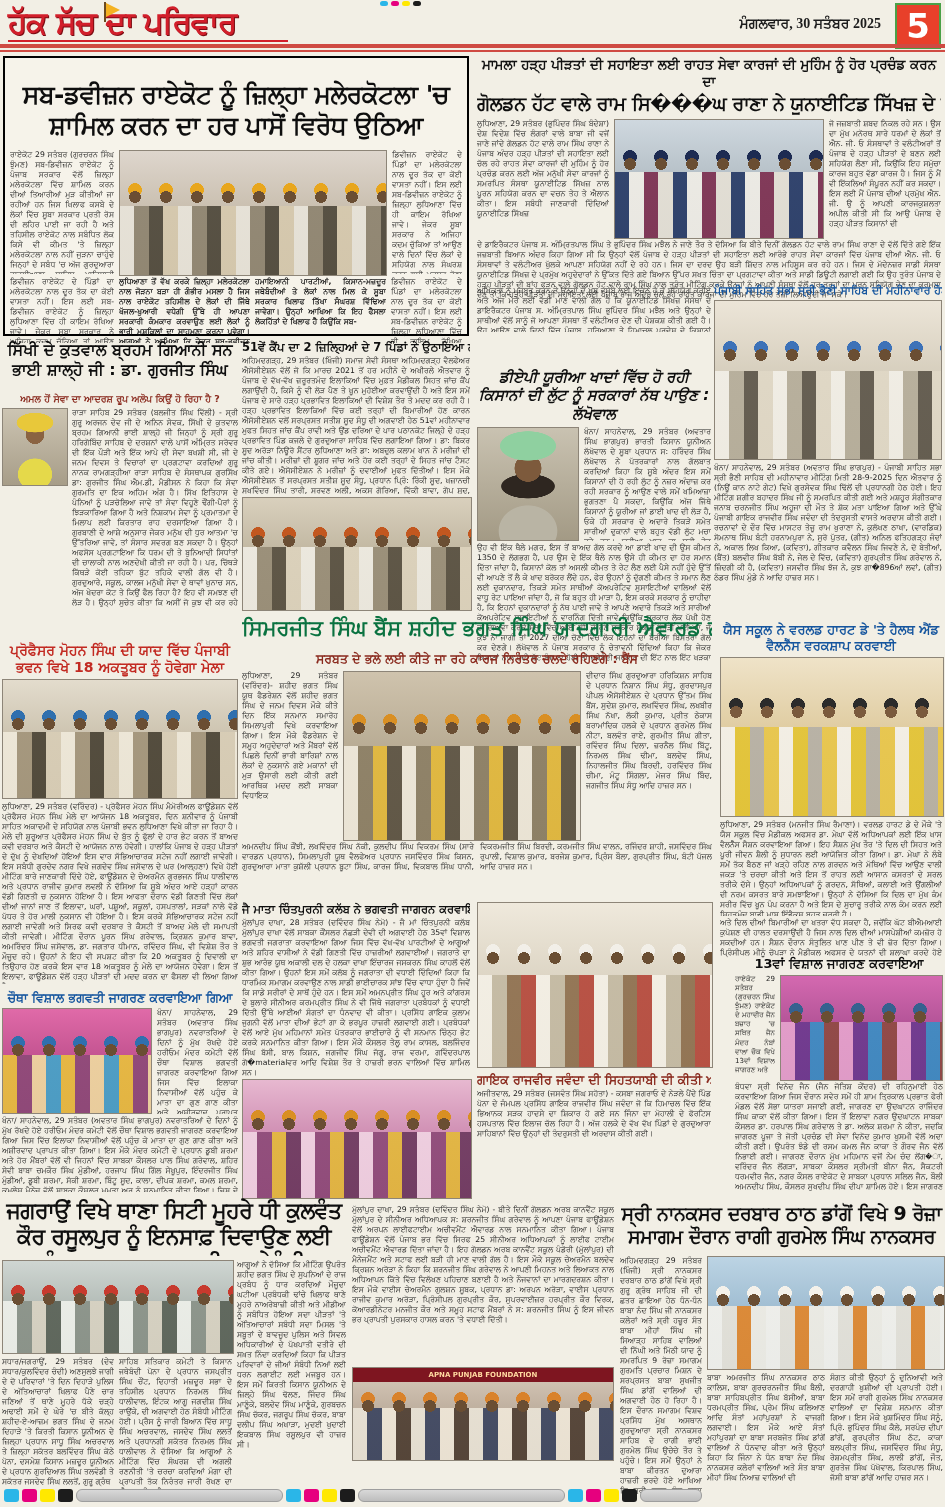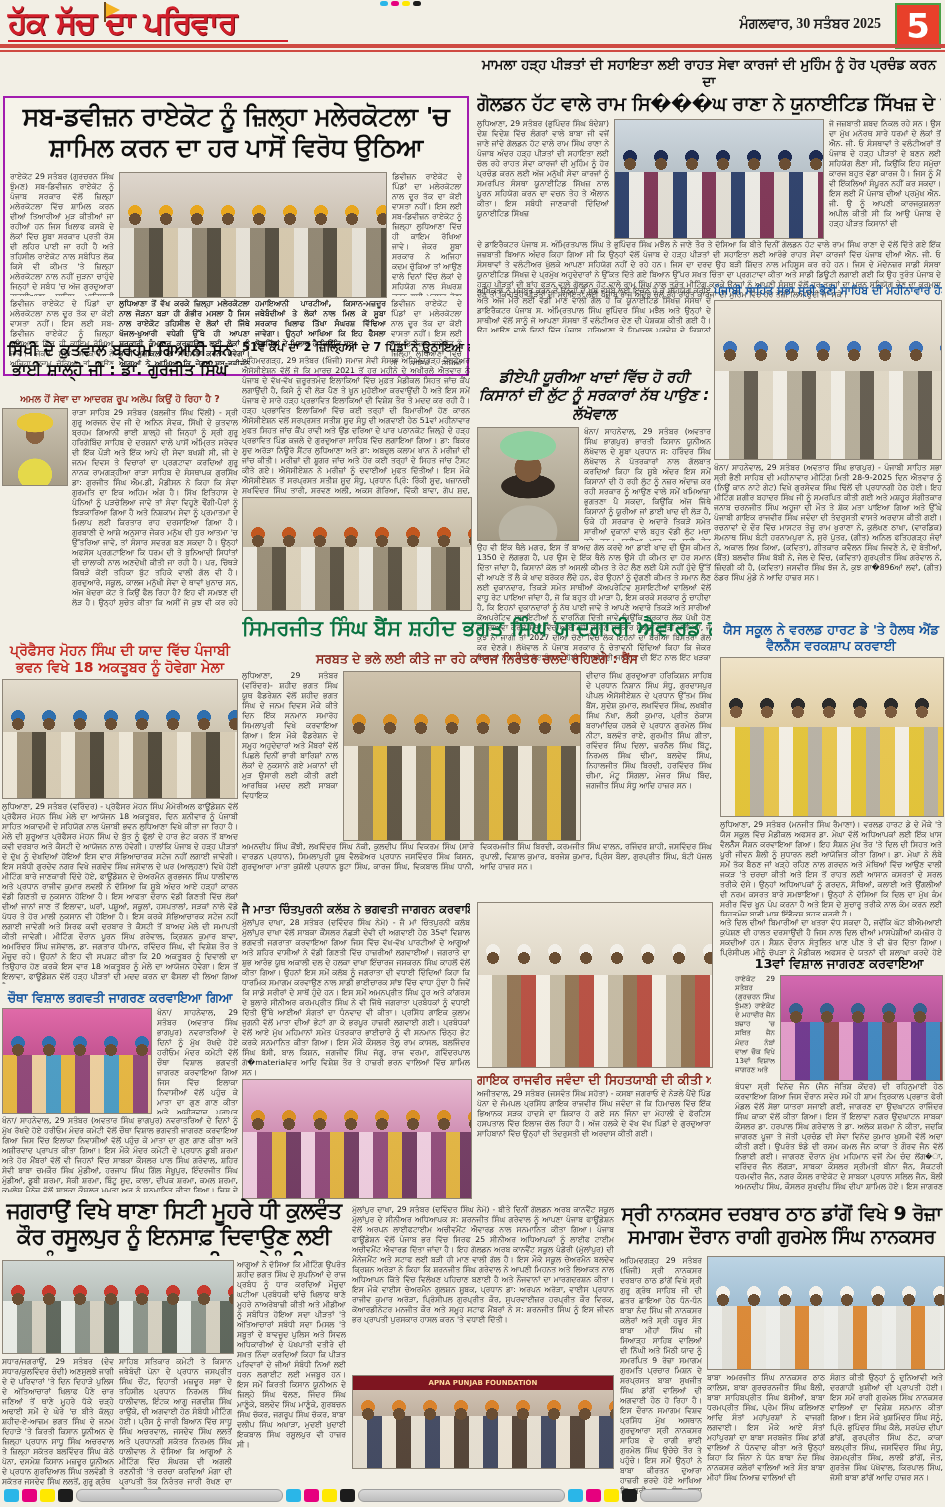--- a/index.html
+++ b/index.html
@@ -31,21 +31,21 @@
   .hl-big{font-size:25px;letter-spacing:-0.5px;}
   .hl-med{font-size:19px;letter-spacing:-0.4px;}
   .kicker{font-size:13.5px;font-weight:bold;text-align:center;color:#111;}
   .sub{font-weight:bold;text-align:center;color:#8a2a1e;}
   .green{color:#0a7240;} .blue{color:#15559e;} .red{color:#c22a22;} .maroon{color:#8a2a1e;}
   .italic{font-style:italic;}
   .bt{font-size:7.7px;line-height:1.3;text-align:justify;color:#1c1c1c;overflow:hidden;}
   .bt.bold{font-weight:bold;}
   .row{display:flex;gap:5px;}
   .c2{column-count:2;column-gap:6px;}
-  .redbox{border:2px solid #a21caf;background:#f6f3ea;padding:4px 5px;margin-top:40px;}
+  .redbox{border:2px solid #000000;background:#f6f3ea;padding:22px 5px;}
   
   .ph{position:relative;border:1px solid #8d8578;overflow:hidden;
       background:linear-gradient(var(--w1,#d4cab7),var(--w2,#a89c83));flex:none;}
   .ph::after{content:"";position:absolute;left:0;right:0;bottom:0;height:56%;
       background:repeating-linear-gradient(90deg,var(--c1,#ece8e0) 0 14px,var(--c2,#9a8f7c) 14px 29px,
       var(--c3,#50493c) 29px 43px,var(--c4,#cfc4ae) 43px 58px);opacity:.92;}
   .ph::before{content:"";position:absolute;left:0;right:0;top:24%;height:26px;z-index:2;
       background-image:radial-gradient(circle 6px at 15px 16px,var(--skin,#6a4e33) 98%,transparent),
                        radial-gradient(circle 7px at 15px 9px,var(--tur,#b95a1d) 98%,transparent);
       background-size:31px 26px;background-repeat:repeat-x;}
@@ -208,21 +208,21 @@
           <div class="bt" style="width:112px;height:138px;">ਸਧਾਰ/ਜਗਰਾਉਂ, 29 ਸਤੰਬਰ (ਦੇਵ ਸਧਾਰ/ਕੁਲਵਿੰਦਰ ਚੰਦੀ) ਅਣਸੁਲਝੇ ਜਾਗੀ ਦੇ ਦੋ ਪਰਿਵਾਰਾਂ 'ਤੇ ਦਿਨ ਦਿਹਾੜੇ ਪੁਲਿਸ ਦੇ ਅੱਤਿਆਚਾਰਾਂ ਖਿਲਾਫ ਪੈਣੇ ਚਾਰ ਜਣਿਆਂ ਤੋਂ ਥਾਣੇ ਮੂਹਰੇ ਧੱਕੇ ਚੜ੍ਹੇ ਅਢਾਈ ਸਮੇਂ ਦੇ ਘੇਰੇ 'ਚ ਬੀਤੇ ਕੱਲ੍ਹ ਸ਼ਹੀਦ-ਏ-ਆਜ਼ਮ ਭਗਤ ਸਿੰਘ ਦੇ ਜਨਮ ਦਿਹਾੜੇ 'ਤੇ ਕਿਰਤੀ ਕਿਸਾਨ ਯੂਨੀਅਨ ਦੇ ਜ਼ਿਲ੍ਹਾ ਪ੍ਰਧਾਨ ਸਾਧੂ ਸਿੰਘ ਅਚਰਵਾਲ ਤੇ ਜ਼ਿਲ੍ਹਾ ਸਕੱਤਰ ਬਲਵਿੰਦਰ ਸਿੰਘ ਕੋਠੇ ਪੋਨਾ, ਦਸਮੇਸ਼ ਕਿਸਾਨ ਮਜ਼ਦੂਰ ਯੂਨੀਅਨ ਦੇ ਪ੍ਰਧਾਨ ਗੁਰਦਿਆਲ ਸਿੰਘ ਤਲਵੰਡੀ ਤੇ ਸਕੱਤਰ ਜਸਦੇਵ ਸਿੰਘ ਲਲਤੋਂ, ਗੁਰੂ ਗ੍ਰੰਥ</div>
           <div class="bt" style="flex:1;height:138px;">ਸਾਹਿਬ ਸਤਿਕਾਰ ਕਮੇਟੀ ਤੇ ਕਿਸਾਨ ਜਥੇਬੰਦੀ ਪੋਨਾ ਦੇ ਪ੍ਰਧਾਨ ਜਸਪ੍ਰੀਤ ਸਿੰਘ ਚੌਂਟ, ਦਿਹਾਤੀ ਮਜ਼ਦੂਰ ਸਭਾ ਦੇ ਤਹਿਸੀਲ ਪ੍ਰਧਾਨ ਨਿਰਮਲ ਸਿੰਘ ਧਾਲੀਵਾਲ, ਇੰਟਕ ਆਗੂ ਜਗਦੀਸ਼ ਸਿੰਘ ਰਾਉਂਕੇ, ਦੀ ਅਗਵਾਈ ਹੇਠ ਸੰਬੰਧੀ ਮੀਟਿੰਗ ਹੋਈ। ਪ੍ਰੈਸ ਨੂੰ ਜਾਰੀ ਬਿਆਨ ਵਿੱਚ ਸਾਧੂ ਸਿੰਘ ਅਚਰਵਾਲ, ਜਸਦੇਵ ਸਿੰਘ ਲਲਤੋਂ ਅਤੇ ਪ੍ਰਧਾਨਗੀ ਸਕੱਤਰ ਨਿਰਮਲ ਸਿੰਘ ਧਾਲੀਵਾਲ ਨੇ ਦੱਸਿਆ ਕਿ ਆਗੂਆਂ ਨੇ ਮੀਟਿੰਗ ਵਿੱਚ ਸੰਘਰਸ਼ ਦੀ ਅਗਲੀ ਰਣਨੀਤੀ 'ਤੇ ਚਰਚਾ ਕਰਦਿਆਂ ਮੰਗਾ ਦੀ ਪ੍ਰਾਪਤੀ ਤੱਕ ਨਿਰੰਤਰ ਜਾਰੀ ਰੱਖਣ ਦਾ ਐਲਾਨ ਕੀਤਾ ਹੈ।</div>
         </div>
       </div>
       <div class="bt" style="flex:1;height:236px;">ਆਗੂਆਂ ਨੇ ਦੱਸਿਆ ਕਿ ਮੀਟਿੰਗ ਉਪਰੰਤ ਸ਼ਹੀਦ ਭਗਤ ਸਿੰਘ ਦੇ ਸੁਪਨਿਆਂ ਦੇ ਰਾਜ ਪ੍ਰਬੰਧ ਨੂੰ ਧਾਰ ਕਰਦਿਆਂ ਮੌਜੂਦਾ ਘਟੀਆ ਪ੍ਰਬੰਧਕੀ ਢਾਂਚੇ ਖਿਲਾਫ ਥਾਣੇ ਮੂਹਰੇ ਨਾਅਰੇਬਾਜ਼ੀ ਕੀਤੀ ਅਤੇ ਮੀਡੀਆ ਨੂੰ ਸਬੰਧਿਤ ਹੋਇਆ ਸਦਾ ਪੀੜਤਾਂ 'ਤੇ ਅੱਤਿਆਚਾਰਾਂ ਸਬੰਧੀ ਸਦਾ ਮਿਸਲ 'ਤੇ ਸਬੂਤਾਂ ਦੇ ਬਾਵਜੂਦ ਪੁਲਿਸ ਅਤੇ ਸਿਵਲ ਅਧਿਕਾਰੀਆਂ ਦੇ ਪੱਖਪਾਤੀ ਵਤੀਰੇ ਦੀ ਸਖ਼ਤ ਨਿੰਦਾ ਕਰਦਿਆਂ ਕਿਹਾ ਕਿ ਪੀੜਤ ਪਰਿਵਾਰਾਂ ਦੇ ਜੀਆਂ ਸੰਬੰਧੀ ਨਿਆਂ ਲਈ ਧਰਨ ਲਗਾਈਟ ਲਈ ਮਜਬੂਰ ਹਨ। ਇਸ ਸਮੇਂ ਕਿਰਤੀ ਕਿਸਾਨ ਯੂਨੀਅਨ ਦੇ ਜ਼ਿਲ੍ਹੇ ਸਿੰਘ ਢੋਲਣ, ਜਿੰਦਰ ਸਿੰਘ ਮਾਣੂੰਕੇ, ਬਲਦੇਵ ਸਿੰਘ ਮਾਣੂੰਕੇ, ਗੁਰਬਚਨ ਸਿੰਘ ਚੱਕਰ, ਜਗਰੂਪ ਸਿੰਘ ਚੱਕਰ, ਬਾਬਾ ਦਲੀਪ ਸਿੰਘ ਅਖਾੜਾ, ਮੁਦਈ ਖੁਦਾਈ ਇਕਬਾਲ ਸਿੰਘ ਰਸੂਲਪੁਰ ਵੀ ਹਾਜ਼ਰ ਸੀ।</div>
     </div>
   </div>
 
   <div class="art" style="left:352px;top:1202px;width:262px;height:298px;">
     <div class="bt" style="margin-top:3px;height:152px;">ਮੁੱਲਾਂਪੁਰ ਦਾਖਾ, 29 ਸਤੰਬਰ (ਦਵਿੰਦਰ ਸਿੰਘ ਨੇਮੋ) - ਬੀਤੇ ਦਿਨੀਂ ਗੋਲਡਨ ਅਰਬ ਕਾਨਵੈਂਟ ਸਕੂਲ ਮੁੱਲਾਂਪੁਰ ਦੇ ਸੀਨੀਅਰ ਅਧਿਆਪਕ ਸ: ਸ਼ਰਨਜੀਤ ਸਿੰਘ ਗਰੇਵਾਲ ਨੂੰ ਆਪਣਾ ਪੰਜਾਬ ਫਾਊਂਡੇਸ਼ਨ ਵੱਲੋਂ ਅਰਪਨ ਲਾਈਫਟਾਈਮ ਅਚੀਵਮੈਂਟ ਐਵਾਰਡ ਨਾਲ ਸਨਮਾਨਿਤ ਕੀਤਾ ਗਿਆ। ਪੰਜਾਬ ਫਾਊਂਡੇਸ਼ਨ ਵੱਲੋਂ ਪੰਜਾਬ ਭਰ ਵਿੱਚ ਸਿਰਫ 25 ਸੀਨੀਅਰ ਅਧਿਆਪਕਾਂ ਨੂੰ ਲਾਈਫ ਟਾਈਮ ਅਚੀਵਮੈਂਟ ਐਵਾਰਡ ਦਿੱਤਾ ਜਾਂਦਾ ਹੈ। ਇਹ ਗੋਲਡਨ ਅਰਬ ਕਾਨਵੈਂਟ ਸਕੂਲ ਪੰਡੋਰੀ (ਮੁੱਲਾਂਪੁਰ) ਦੀ ਮੈਨੇਜਮੈਂਟ ਅਤੇ ਸਟਾਫ ਲਈ ਬੜੀ ਹੀ ਮਾਣ ਵਾਲੀ ਗੱਲ ਹੈ। ਇਸ ਮੌਕੇ ਸਕੂਲ ਚੇਅਰਮੈਨ ਬਲਦੇਵ ਕ੍ਰਿਸ਼ਨ ਅਰੋੜਾ ਨੇ ਕਿਹਾ ਕਿ ਸ਼ਰਨਜੀਤ ਸਿੰਘ ਗਰੇਵਾਲ ਨੇ ਆਪਣੀ ਮਿਹਨਤ ਅਤੇ ਲਿਆਕਤ ਨਾਲ ਅਧਿਆਪਨ ਕਿੱਤੇ ਵਿੱਚ ਵਿਲੱਖਣ ਪਹਿਚਾਣ ਬਣਾਈ ਹੈ ਅਤੇ ਨੌਜਵਾਨਾਂ ਦਾ ਮਾਰਗਦਰਸ਼ਨ ਕੀਤਾ। ਇਸ ਮੌਕੇ ਵਾਈਸ ਚੇਅਰਮੈਨ ਗੁਲਸ਼ਨ ਸੂਬਕ, ਪ੍ਰਧਾਨ ਡਾ: ਅਰਪਨ ਅਰੋੜਾ, ਵਾਈਸ ਪ੍ਰਧਾਨ ਰਾਜੀਵ ਕੁਮਾਰ ਅਰੋੜਾ, ਪ੍ਰਿੰਸੀਪਲ ਗੁਰਪ੍ਰੀਤ ਕੌਰ, ਸੁਪਰਵਾਈਜ਼ਰ ਹਰਪ੍ਰੀਤ ਕੌਰ ਵਿਰਕ, ਕੋਆਰਡੀਨੇਟਰ ਮਨਜੀਤ ਕੌਰ ਅਤੇ ਸਮੂਹ ਸਟਾਫ ਮੈਂਬਰਾਂ ਨੇ ਸ: ਸ਼ਰਨਜੀਤ ਸਿੰਘ ਨੂੰ ਇਸ ਜੀਵਨ ਭਰ ਪ੍ਰਾਪਤੀ ਪੁਰਸਕਾਰ ਹਾਸਲ ਕਰਨ 'ਤੇ ਵਧਾਈ ਦਿੱਤੀ।</div>
-    <div class="ph" style="width:260px;height:92px;margin-top:18px;--w1:#d8cabb;--w2:#a08f7c;--c1:#e9e3d6;--c2:#3c4560;--c3:#efe7d8;--c4:#4f3f33;--tur:#d9822b;">
+    <div class="ph" style="width:260px;height:92px;margin-top:10px;--w1:#d8cabb;--w2:#a08f7c;--c1:#e9e3d6;--c2:#3c4560;--c3:#efe7d8;--c4:#4f3f33;--tur:#d9822b;">
       <div class="cap-banner">APNA PUNJAB FOUNDATION</div>
     </div>
   </div>
 
   <div class="art" style="left:620px;top:1202px;width:323px;height:298px;">
     <div class="hl" style="font-size:19px;letter-spacing:-0.4px;line-height:1.2;height:50px;overflow:hidden;">ਸ੍ਰੀ ਨਾਨਕਸਰ ਦਰਬਾਰ ਠਾਠ ਡਾਂਗੋਂ ਵਿਖੇ 9 ਰੋਜ਼ਾ ਸਮਾਗਮ ਦੌਰਾਨ ਰਾਗੀ ਗੁਰਮੇਲ ਸਿੰਘ ਨਾਨਕਸਰ ਦਾ ਸਨਮਾਨ</div>
     <div class="row" style="margin-top:4px;">
       <div class="bt" style="width:82px;height:238px;">ਅਹਿਮਦਗੜ੍ਹ 29 ਸਤੰਬਰ (ਖਿੰਜੀ) ਸ੍ਰੀ ਨਾਨਕਸਰ ਦਰਬਾਰ ਠਾਠ ਡਾਂਗੋਂ ਵਿਖੇ ਸ੍ਰੀ ਗੁਰੂ ਗ੍ਰੰਥ ਸਾਹਿਬ ਜੀ ਦੀ ਛਤਰ ਛਾਇਆ ਹੇਠ ਧੰਨ-ਧੰਨ ਬਾਬਾ ਨੰਦ ਸਿੰਘ ਜੀ ਨਾਨਕਸਰ ਕਲੇਰਾਂ ਅਤੇ ਸ੍ਰੀ ਹਜ਼ੂਰ ਸੰਤ ਬਾਬਾ ਮੀਹਾਂ ਸਿੰਘ ਜੀ ਸਿਆੜ੍ਹ ਸਾਹਿਬ ਵਾਲਿਆਂ ਦੀ ਨਿੱਘੀ ਅਤੇ ਮਿੱਠੀ ਯਾਦ ਨੂੰ ਸਮਰਪਿਤ 9 ਰੋਜ਼ਾ ਸਮਾਗਮ ਗੁਰਮਤਿ ਪ੍ਰਚਾਰ ਮਿਸ਼ਨ ਦੇ ਸਰਪ੍ਰਸਤ ਬਾਬਾ ਸੁਖਜੀਤ ਸਿੰਘ ਡਾਂਗੋਂ ਵਾਲਿਆਂ ਦੀ ਅਗਵਾਈ ਹੇਠ ਹੋ ਰਿਹਾ ਹੈ। ਇਸ ਦੌਰਾਨ ਸਮਾਗਮ ਵਿਸ਼ਵ ਪ੍ਰਸਿੱਧ ਮੁੱਖ ਅਸਥਾਨ ਗੁਰਦੁਆਰਾ ਸ੍ਰੀ ਨਾਨਕਸਰ ਸਾਹਿਬ ਦੇ ਰਾਗੀ ਭਾਈ ਗੁਰਮੇਲ ਸਿੰਘ ਉਚੇਚੇ ਤੌਰ ਤੇ ਪਹੁੰਚੇ। ਇਸ ਸਮੇਂ ਉਨ੍ਹਾਂ ਨੇ ਬਾਬਾ ਕੀਰਤਨ ਦੁਆਰਾ ਹਾਜ਼ਰੀ ਭਰਦੇ ਹੋਏ ਆਖਿਆ ਕਿ ਸ੍ਰੀ ਹਜ਼ੂਰ ਸੰਤ ਬਾਬਾ ਮੀਹਾਂ ਸਿੰਘ ਜੀ ਨਿਆਜ਼ ਵਾਲਿਆਂ ਨੇ ਆਪਣੇ ਮੁਰਸ਼ਦ ਧੰਨ-ਧੰਨ ਬਾਬਾ ਨੰਦ ਸਿੰਘ ਜੀ ਦੇ ਬਚਨਾਂ ਤੇ ਪਹਿਰਾ ਦਿੰਦੇ ਹੋਏ ਸ੍ਰੇਸ਼ਠ ਜੀਵਨ ਸੰਗਾਈ ਦੇ ਲਈ ਲਗਾ ਦਿੱਤਾ ਅਜਿਹੇ ਮਹਾਂਪੁਰਸ਼ਾਂ ਦੀ ਯਾਦ 'ਚ ਸਮਾਗਮ ਕਰਵਾਉਣੇ ਸਾਡੀ ਖੁਸ਼ਨਸੀਬੀ ਹੈ। ਇਸ ਸਮੇਂ</div>
       <div style="flex:1;">
         <div class="ph" style="width:100%;height:112px;--w1:#bcd4e4;--w2:#7fa3bd;--c1:#f4f2ec;--c2:#e6e2d8;--c3:#e0862c;--c4:#f0ede4;--tur:#f4f1ea;"></div>

